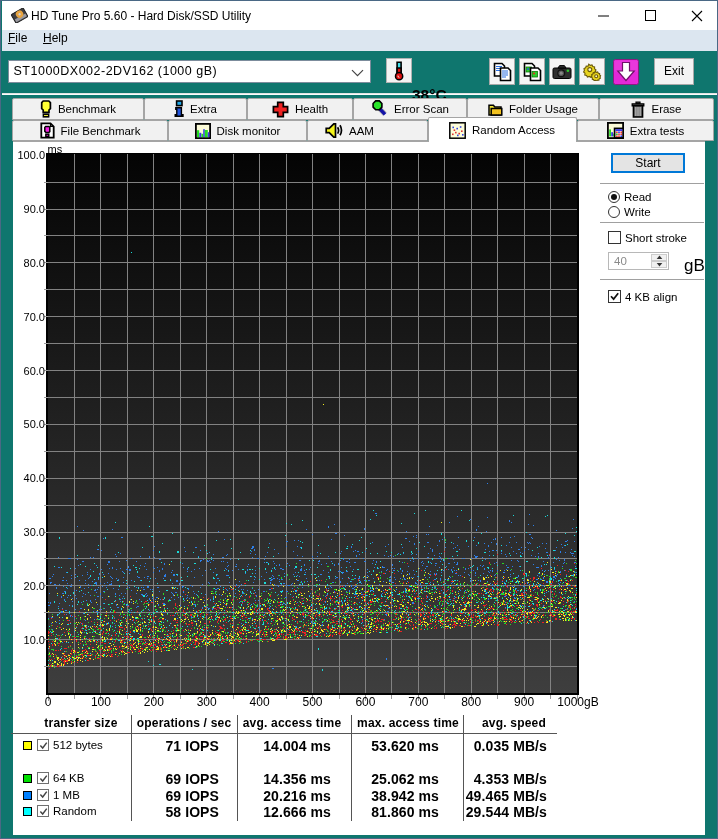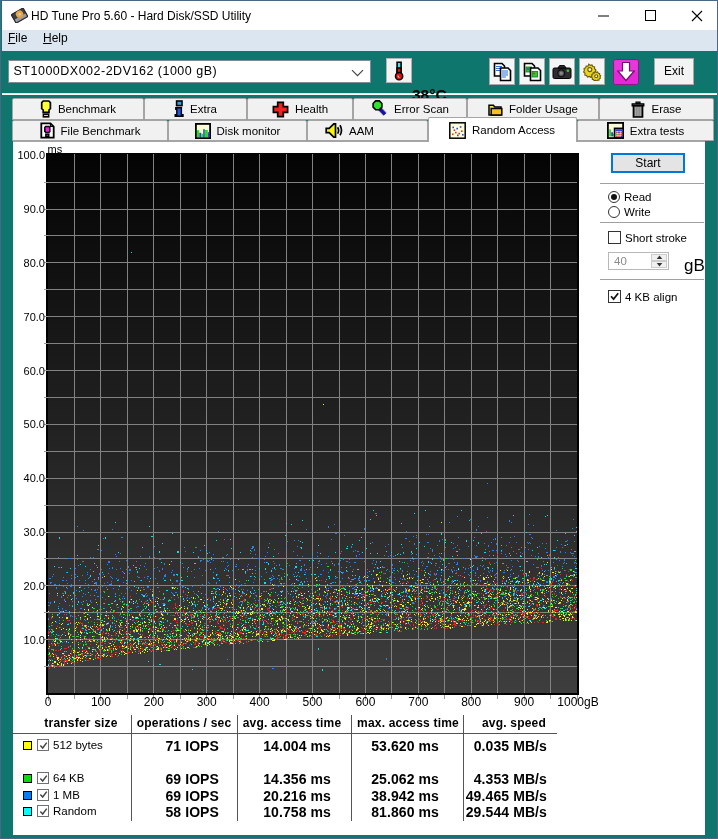--- a/index.html
+++ b/index.html
@@ -397,16 +397,16 @@
 </div>
 <div class="trow" style="top:803.4px">
 <span class="sw" style="background:#00ffff"></span>
 <span class="cb">
         <svg width="9" height="9" viewBox="0 0 10 10">
           <path d="M1.5 5l2.6 2.8L8.6 1.8" fill="none" stroke="#444" stroke-width="1.6"></path>
         </svg>
       </span>
 <span class="rlab">Random</span>
 <span class="rv" style="right:500px">58 IOPS</span>
-<span class="rv" style="right:388px">10.758 ms</span>
+<span class="rv" style="right:388px">12.666 ms</span>
 <span class="rv" style="right:280px">81.860 ms</span>
 <span class="rv" style="right:172px">29.544 MB/s</span>
 </div>
 </div>
 </body></html>

